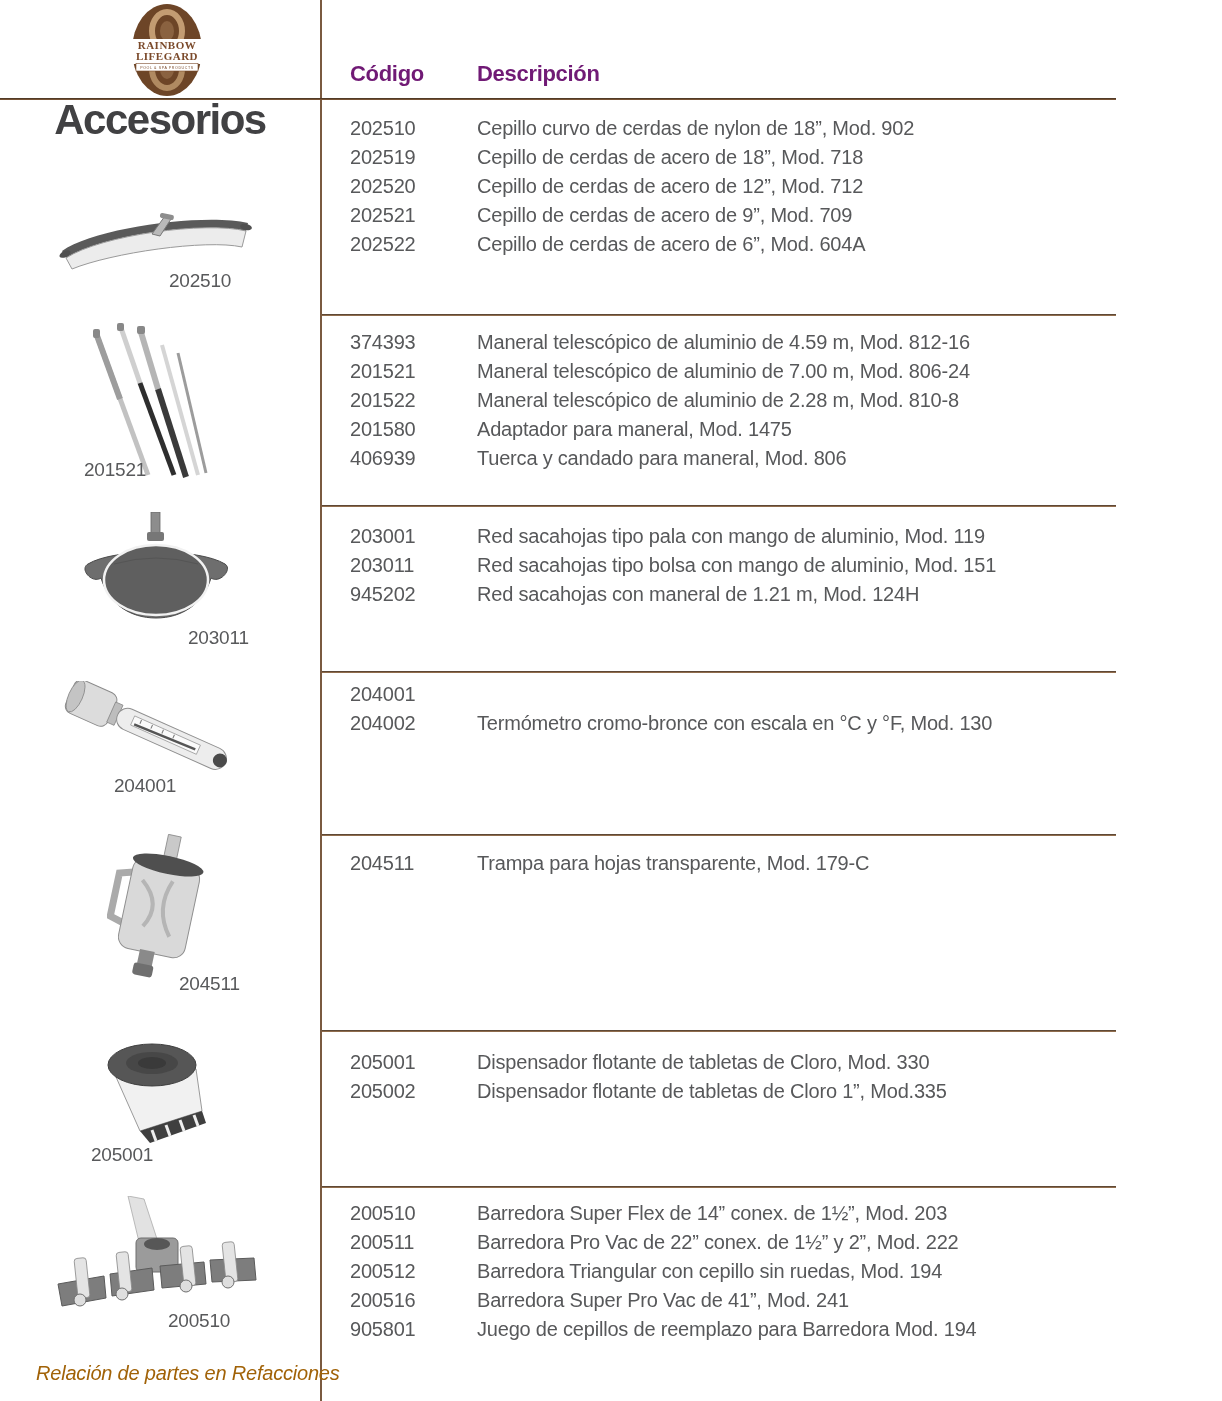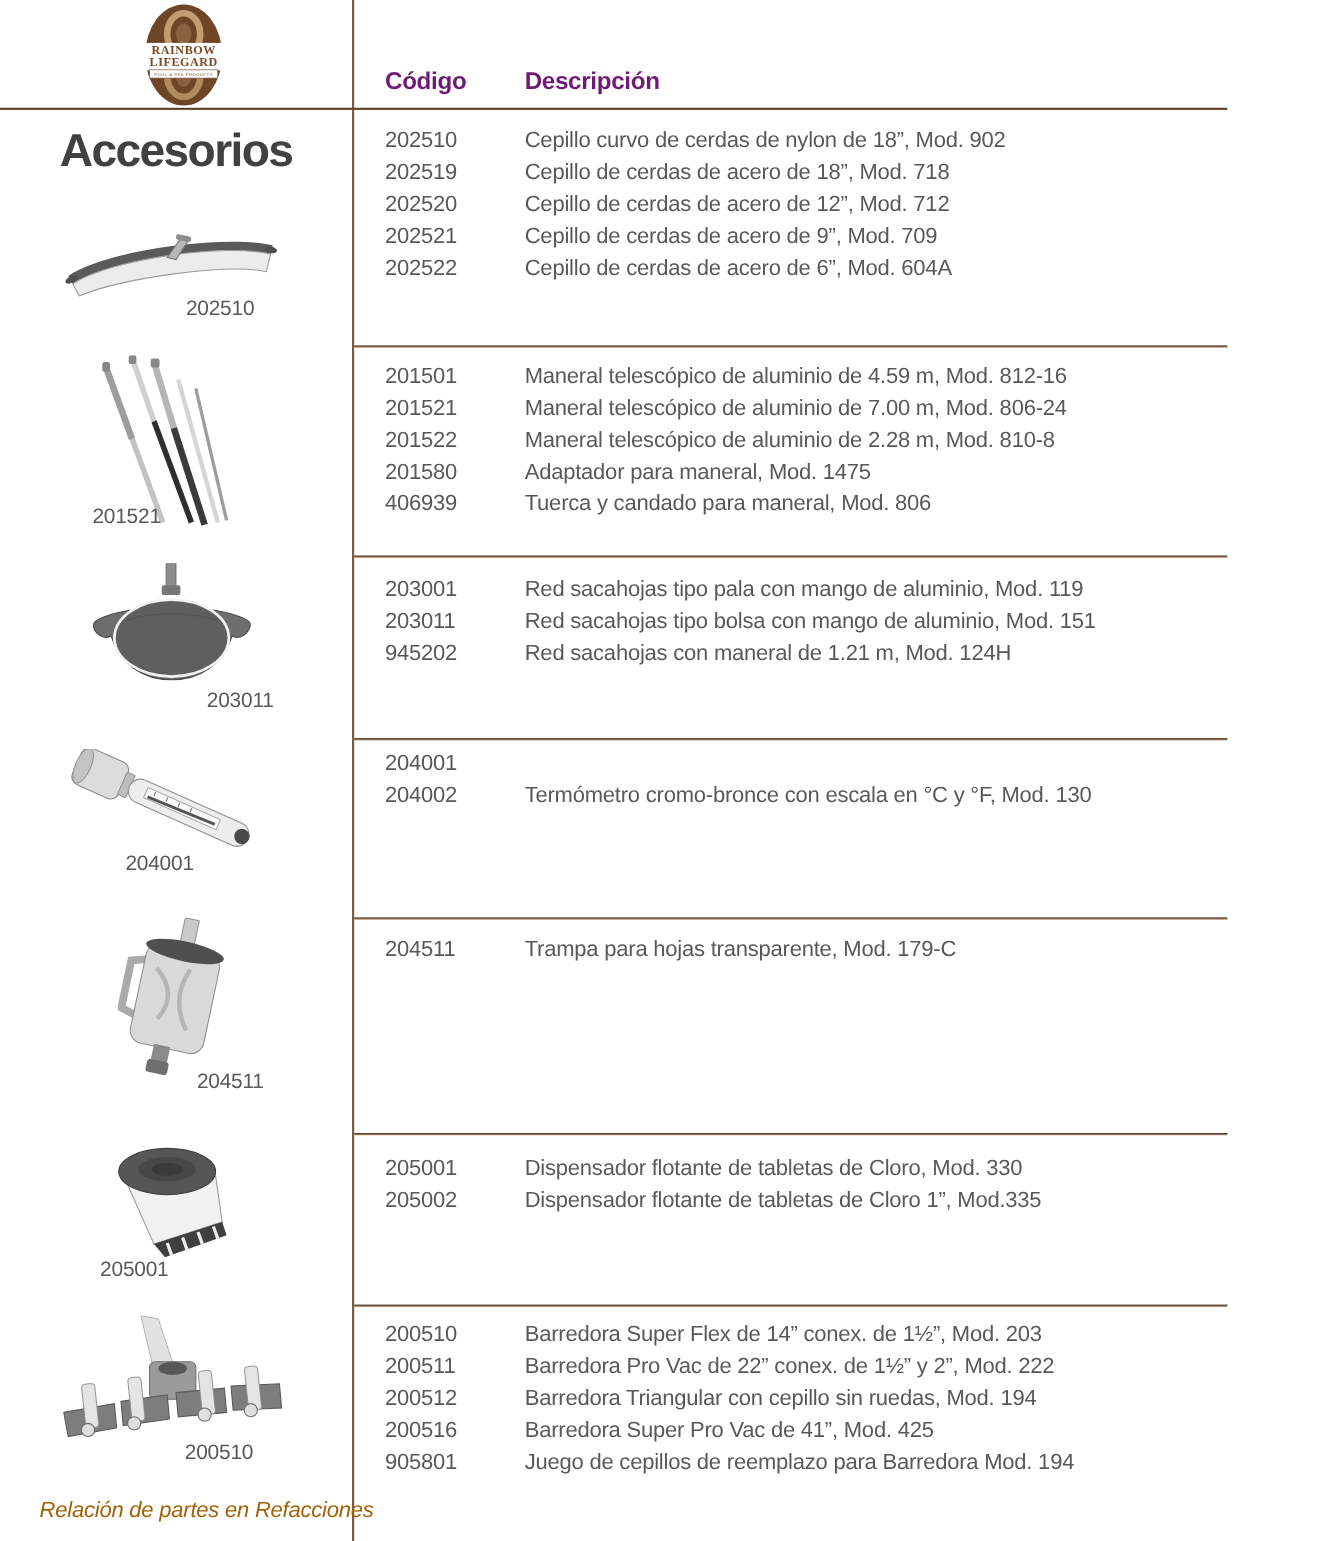--- a/index.html
+++ b/index.html
@@ -8,21 +8,21 @@
     font-family:"Liberation Sans",sans-serif;overflow:hidden;
   }
   
   .v-divider{position:absolute;left:320px;top:0;bottom:0;width:2px;background:#7a5a40;}
   .header-rule{position:absolute;left:0;right:0;top:98px;height:2px;background:linear-gradient(#3f2f21,#8a5f3c);}
   .sep{position:absolute;left:322px;right:0;height:2px;background:linear-gradient(#46362a,#a97f58);}
   
   .logo{position:absolute;left:131px;top:2px;width:72px;height:96px;}
   
   .page-title{
-    position:absolute;left:0;top:113px;width:320px;text-align:center;
+    position:absolute;left:0;top:96px;width:320px;text-align:center;
     font-size:42px;font-weight:bold;letter-spacing:-1.5px;color:#414143;
   }
   .fig{position:absolute;}
   .fig1{left:56px;top:201px;width:200px;height:72px;}
   .fig2{left:82px;top:323px;width:135px;height:158px;}
   .fig3{left:84px;top:512px;width:145px;height:116px;}
   .fig4{left:64px;top:681px;width:180px;height:112px;}
   .fig5{left:107px;top:834px;width:105px;height:148px;}
   .fig6{left:100px;top:1039px;width:115px;height:106px;}
   .fig7{left:52px;top:1196px;width:210px;height:116px;}
@@ -201,21 +201,21 @@
           <span class="code">202521</span>
           <span class="desc">Cepillo de cerdas de acero de 9”, Mod. 709</span>
         </div>
         <div class="row">
           <span class="code">202522</span>
           <span class="desc">Cepillo de cerdas de acero de 6”, Mod. 604A</span>
         </div>
       </div>
       <div class="group" style="top: 328px;">
         <div class="row">
-          <span class="code">201501</span>
+          <span class="code">374393</span>
           <span class="desc">Maneral telescópico de aluminio de 4.59 m, Mod. 812-16</span>
         </div>
         <div class="row">
           <span class="code">201521</span>
           <span class="desc">Maneral telescópico de aluminio de 7.00 m, Mod. 806-24</span>
         </div>
         <div class="row">
           <span class="code">201522</span>
           <span class="desc">Maneral telescópico de aluminio de 2.28 m, Mod. 810-8</span>
         </div>
@@ -275,21 +275,21 @@
         <div class="row">
           <span class="code">200511</span>
           <span class="desc">Barredora Pro Vac de 22” conex. de 1½” y 2”, Mod. 222</span>
         </div>
         <div class="row">
           <span class="code">200512</span>
           <span class="desc">Barredora Triangular con cepillo sin ruedas, Mod. 194</span>
         </div>
         <div class="row">
           <span class="code">200516</span>
-          <span class="desc">Barredora Super Pro Vac de 41”, Mod. 425</span>
+          <span class="desc">Barredora Super Pro Vac de 41”, Mod. 241</span>
         </div>
         <div class="row">
           <span class="code">905801</span>
           <span class="desc">Juego de cepillos de reemplazo para Barredora Mod. 194</span>
         </div>
       </div>
     </div>
 
 </div>
 

